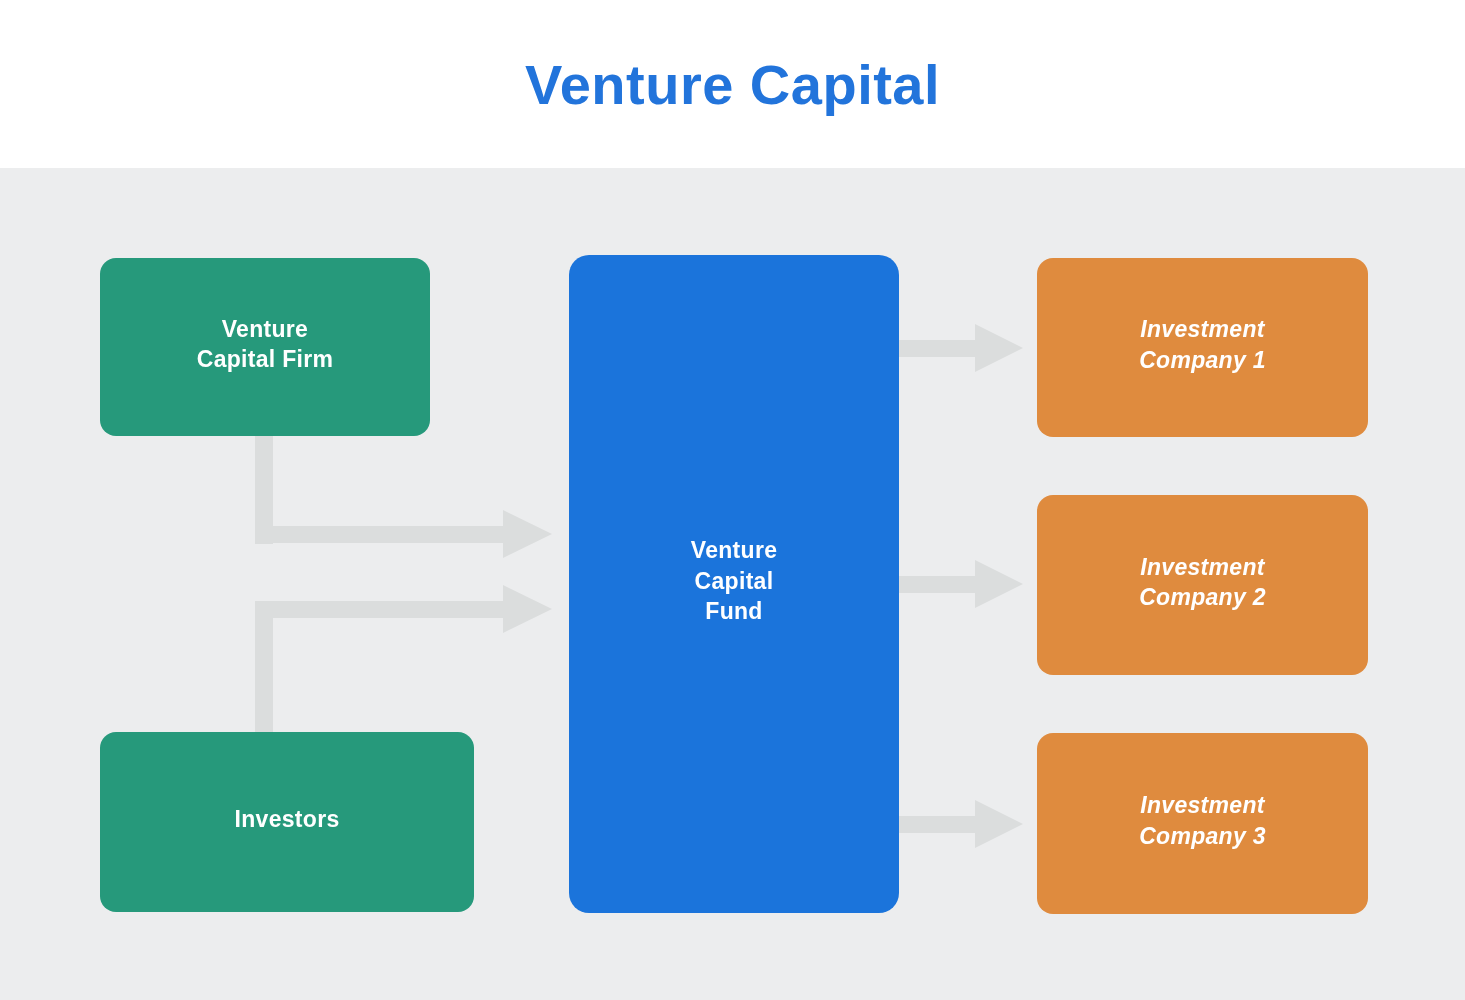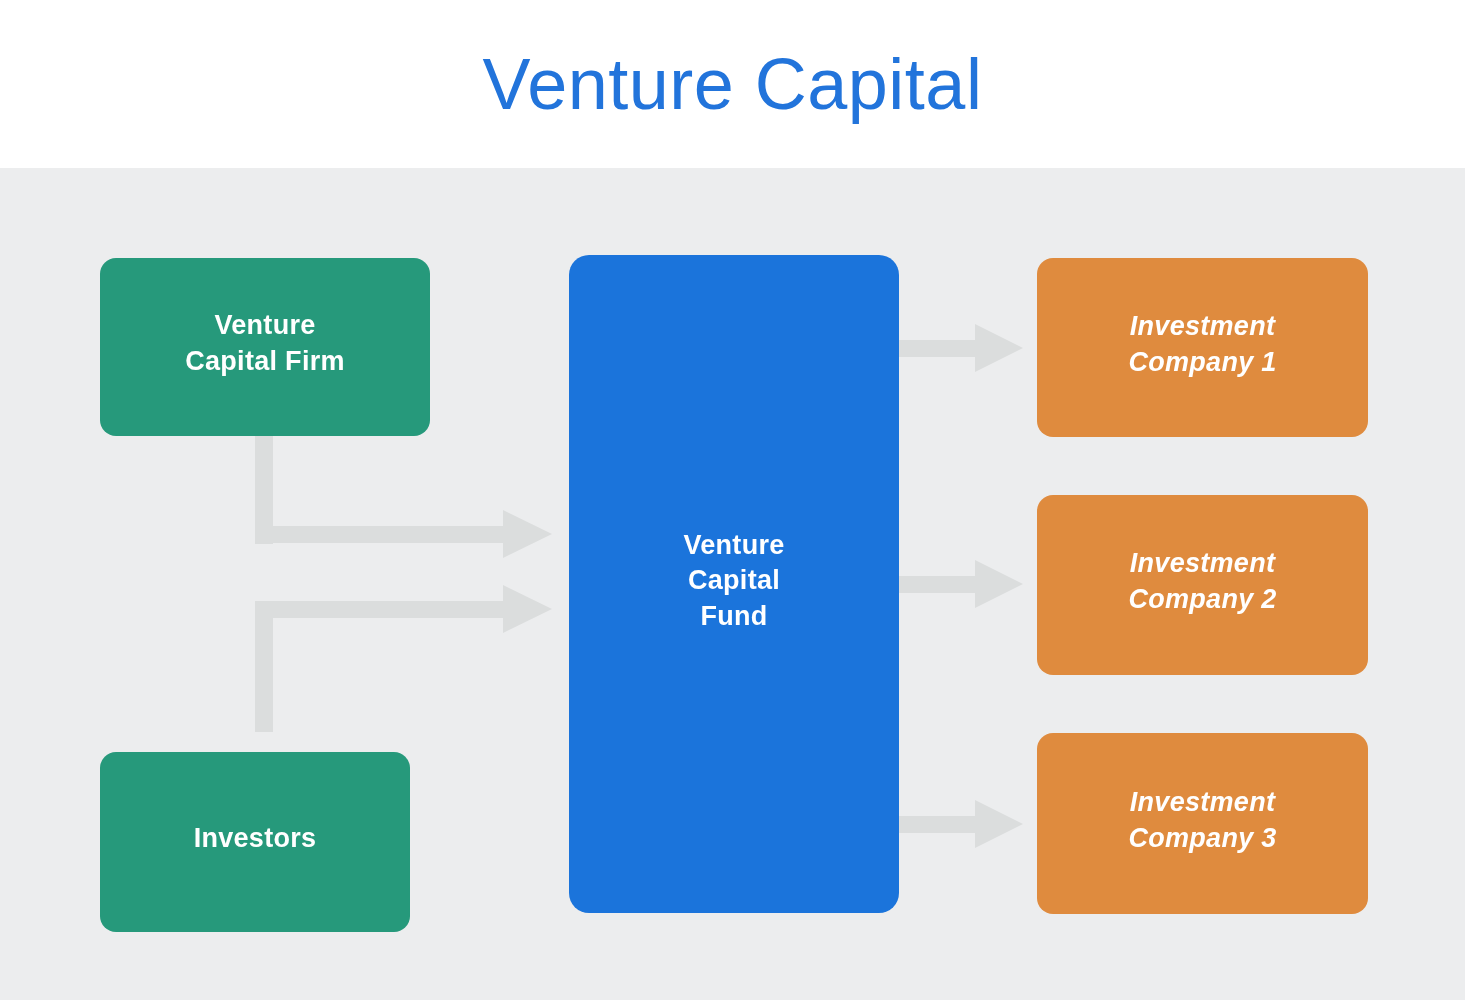--- a/index.html
+++ b/index.html
@@ -27,49 +27,49 @@
     position: absolute;
     left: 0; top: 0;
     width: 1465px;
     height: 168px;
     background: var(--header-bg);
     display: flex;
     align-items: center;
     justify-content: center;
   }
   .title {
-    font-size: 72px;
-    font-weight: normal;
+    font-size: 56px;
+    font-weight: bold;
     letter-spacing: 0.5px;
     color: var(--title-blue);
   }
 
   .node {
     position: absolute;
     display: flex;
     align-items: center;
     justify-content: center;
     text-align: center;
     border-radius: 16px;
   }
   .node .label {
     color: #ffffff;
-    font-size: 27px;
+    font-size: 23px;
     font-weight: bold;
     line-height: 1.32;
     white-space: pre-line;
     letter-spacing: 0.3px;
     padding-bottom: 6px;
   }
   .node.green  { background: var(--green); }
   .node.blue   { background: var(--blue); border-radius: 20px; }
   .node.orange { background: var(--orange); font-style: italic; }
 
   .node-firm      { left: 100px;  top: 258px; width: 330px; height: 178px; }
-  .node-investors { left: 100px;  top: 732px; width: 310px; height: 180px; margin-top: 20px; }
+  .node-investors { left: 100px;  top: 732px; width: 374px; height: 180px; }
   .node-fund      { left: 569px;  top: 255px; width: 330px; height: 658px; }
   .node-company1  { left: 1037px; top: 258px; width: 331px; height: 179px; }
   .node-company2  { left: 1037px; top: 495px; width: 331px; height: 180px; }
   .node-company3  { left: 1037px; top: 733px; width: 331px; height: 181px; }
 
   .seg {
     position: absolute;
     background: var(--arrow);
   }
   .head {

